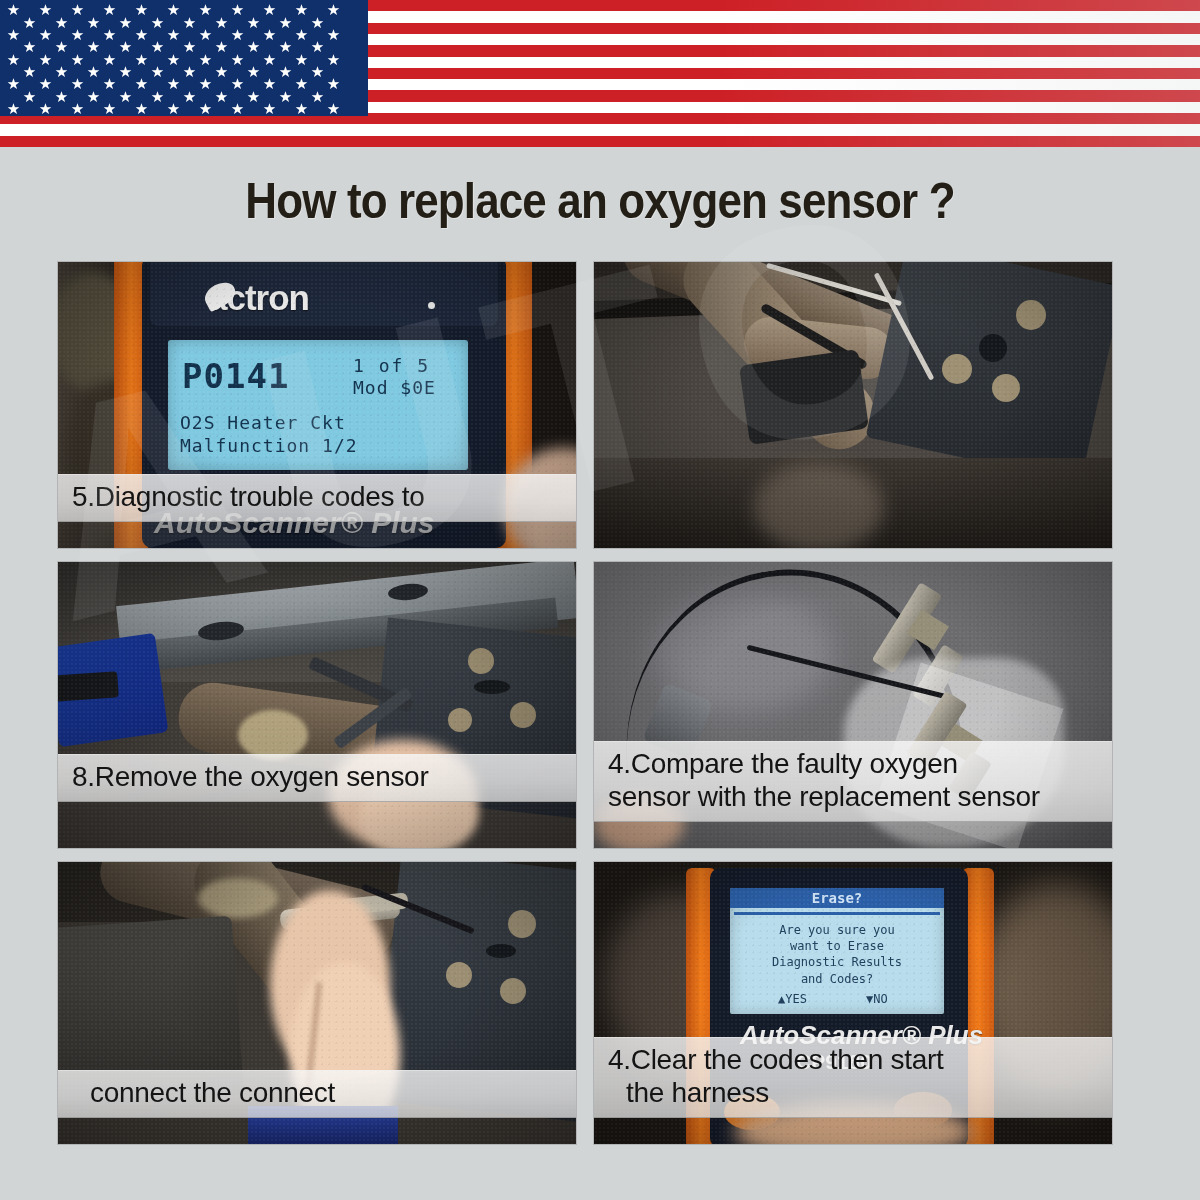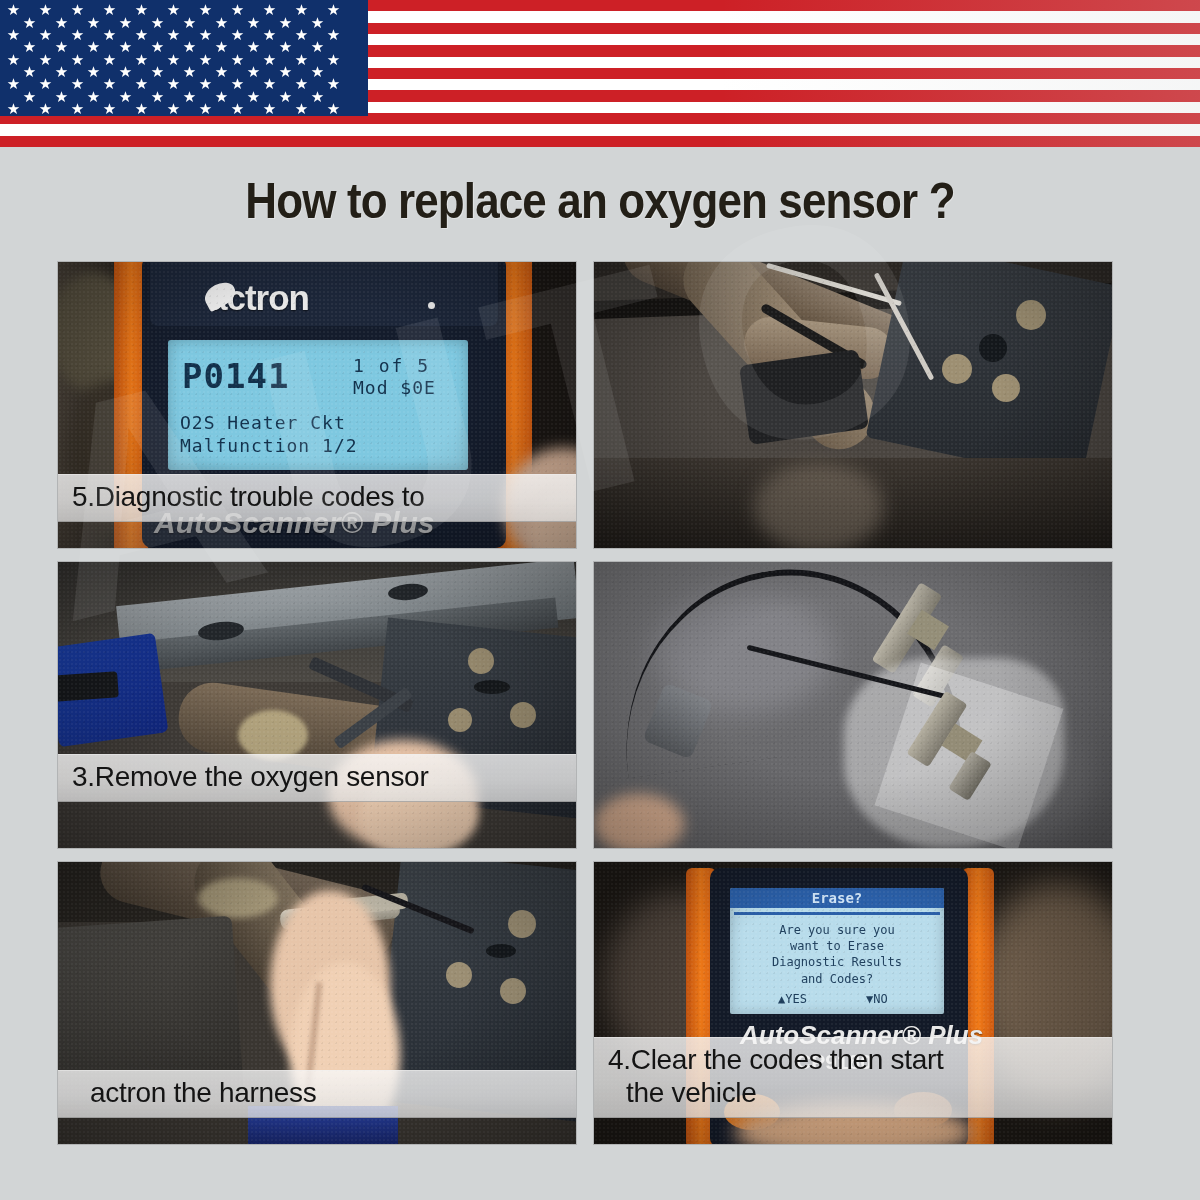--- a/index.html
+++ b/index.html
@@ -360,21 +360,21 @@
         <div class="bar" style="left:248px;top:116px;width:110px;height:13px;background:#2e3136;transform:rotate(24deg);border-radius:4px;"></div>
         <div class="bar" style="left:270px;top:150px;width:90px;height:12px;background:#3b4046;transform:rotate(-36deg);border-radius:4px;"></div>
 
         <div class="blob" style="left:270px;top:178px;width:150px;height:110px;background:#e3bfa3;filter:blur(6px);"></div>
         <div class="blob" style="left:300px;top:214px;width:120px;height:80px;background:#edcdb1;filter:blur(5px);"></div>
         <div class="grain"></div>
         <div class="vign"></div>
       </div>
     </div>
     <div class="caption-bar one-line">
-      <span class="cap-line">3.Remove the oxygen sensor</span>
+      <span class="cap-line">8.Remove the oxygen sensor</span>
     </div>
   </div>
 
   <div class="panel">
     <div class="photo">
       <div class="scene" style="background:#6b6b6d;">
         <div class="bar" style="left:0;top:0;width:518px;height:286px;background:linear-gradient(160deg,#77777a,#5c5c5f);"></div>
         <div class="blob" style="left:60px;top:30px;width:180px;height:120px;background:#828287;filter:blur(14px);"></div>
         <div class="blob" style="left:300px;top:150px;width:200px;height:130px;background:#6a6a6d;filter:blur(14px);"></div>
 
@@ -390,20 +390,24 @@
 
         <div class="bar" style="left:150px;top:108px;width:210px;height:5px;background:#15161a;transform:rotate(14deg);border-radius:4px;"></div>
         <div class="bar" style="left:330px;top:130px;width:26px;height:74px;background:linear-gradient(90deg,#b4afa0,#7b776c);transform:rotate(32deg);border-radius:4px;"></div>
         <div class="bar" style="left:352px;top:168px;width:32px;height:26px;background:#938c76;transform:rotate(32deg);"></div>
         <div class="bar" style="left:364px;top:192px;width:24px;height:44px;background:linear-gradient(90deg,#a9a59a,#6f6c62);transform:rotate(32deg);border-radius:4px;"></div>
         <div class="blob" style="left:0px;top:232px;width:90px;height:60px;background:#dcb193;filter:blur(7px);"></div>
         <div class="grain"></div>
         <div class="vign"></div>
       </div>
     </div>
+    <div class="caption-bar two-line">
+      <span class="cap-line">4.Compare the faulty oxygen</span>
+      <span class="cap-line">sensor with the replacement sensor</span>
+    </div>
   </div>
 
   <div class="panel">
     <div class="photo">
       <div class="scene" style="background:#3a3631;">
         <div class="bar" style="left:0;top:0;width:518px;height:60px;background:#26231f;"></div>
 
         <div class="bar" style="left:40px;top:0px;width:300px;height:70px;background:linear-gradient(180deg,#6f6152,#443a2f);transform:rotate(14deg);border-radius:30px;"></div>
         <div class="bar" style="left:110px;top:40px;width:230px;height:80px;background:linear-gradient(180deg,#7d6f5b,#483e32);transform:rotate(52deg);border-radius:34px;"></div>
         <div class="blob" style="left:140px;top:16px;width:80px;height:40px;background:#c3b68f;opacity:.6;filter:blur(3px);"></div>
@@ -423,21 +427,21 @@
         <div class="blob" style="left:212px;top:28px;width:120px;height:190px;background:#e7c5a9;filter:blur(5px);"></div>
         <div class="blob" style="left:232px;top:100px;width:110px;height:186px;background:#f0d0b4;filter:blur(5px);"></div>
         <div class="bar" style="left:252px;top:120px;width:6px;height:120px;background:rgba(120,80,60,.35);transform:rotate(6deg);filter:blur(2px);"></div>
 
         <div class="bar" style="left:190px;top:244px;width:150px;height:42px;background:linear-gradient(180deg,#2a44a8,#16246b);"></div>
         <div class="grain"></div>
         <div class="vign"></div>
       </div>
     </div>
     <div class="caption-bar two-line">
-      <span class="cap-line ind">actron the harness</span>
+      <span class="cap-line ind">connect the connect</span>
     </div>
   </div>
 
   <div class="panel">
     <div class="photo">
       <div class="scene" style="background:#1d1915;">
         <div class="blob" style="left:10px;top:30px;width:150px;height:180px;background:#4a4038;filter:blur(14px);"></div>
         <div class="blob" style="left:380px;top:20px;width:170px;height:220px;background:#6b5a48;filter:blur(16px);"></div>
 
         <div class="dev-orange-l" style="left:92px;top:6px;width:30px;height:280px;border-radius:6px;"></div>
@@ -464,17 +468,17 @@
 
         <div class="blob" style="left:130px;top:232px;width:56px;height:36px;background:#e2761a;"></div>
         <div class="blob" style="left:300px;top:230px;width:58px;height:36px;background:#c8783e;opacity:.75;"></div>
         <div class="blob" style="left:140px;top:240px;width:240px;height:60px;background:#d8aa84;filter:blur(9px);"></div>
         <div class="grain"></div>
         <div class="vign"></div>
       </div>
     </div>
     <div class="caption-bar two-line">
       <span class="cap-line">4.Clear the codes then start</span>
-      <span class="cap-line ind">the vehicle</span>
+      <span class="cap-line ind">the harness</span>
     </div>
   </div>
 
 </div>
 
 </body></html>

